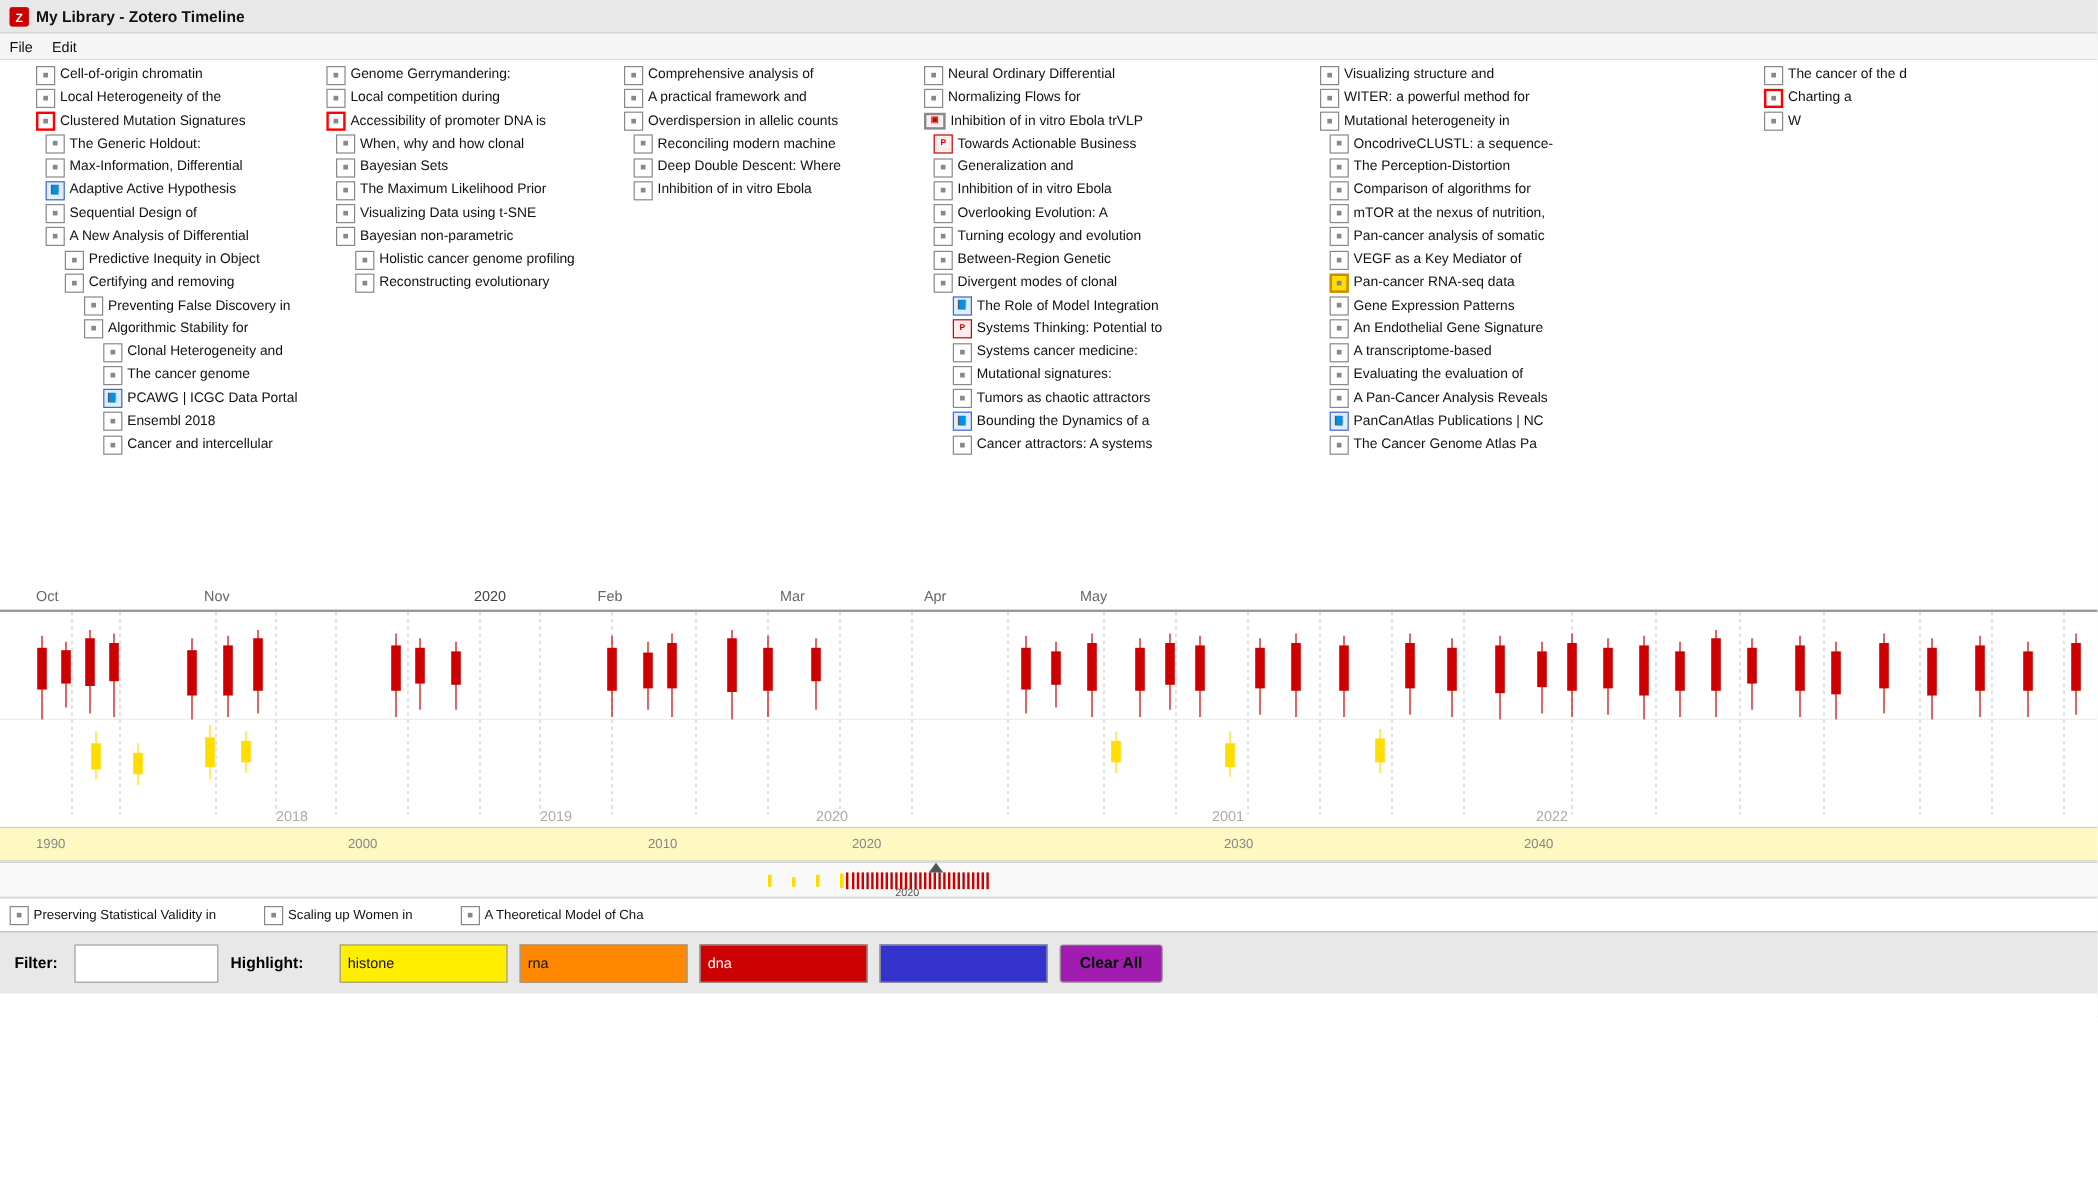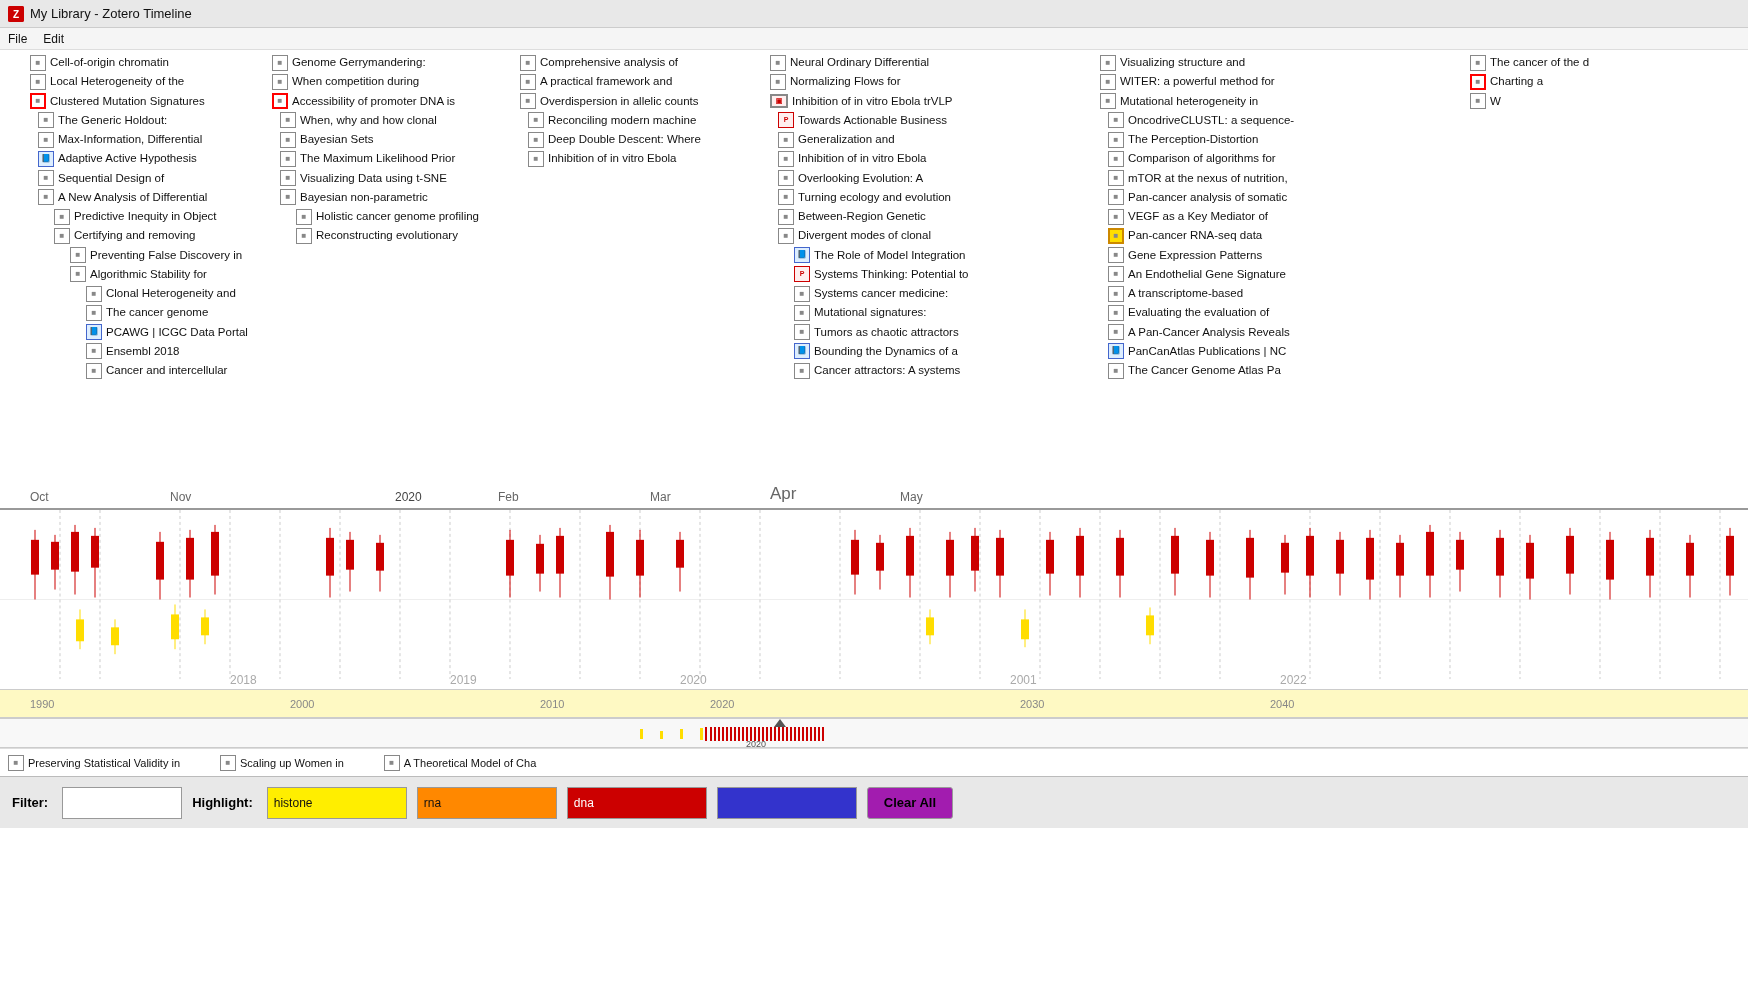--- a/index.html
+++ b/index.html
@@ -25,21 +25,21 @@
     #title-bar .zotero-icon {
       width: 16px;
       height: 16px;
       background: #cc0000;
       border-radius: 2px;
       flex-shrink: 0;
     }
 
     #title-text {
       font-size: 13px;
-      font-weight: normal;
+      font-weight: bold;
       color: #111;
       text-align: right;
     }
 
     #menu-bar {
       background: #f5f5f5;
       border-bottom: 1px solid #ddd;
       padding: 2px 8px;
       display: flex;
       gap: 16px;
@@ -169,21 +169,21 @@
 
     .filter-label {
       font-size: 13px;
       font-weight: bold;
       margin-right: 4px;
     }
 
     .highlight-label {
       font-size: 13px;
       font-weight: bold;
-      margin-right: 4px;
+      margin-right: 20px;
     }
 
     .filter-input {
       width: 120px;
       height: 32px;
       border: 1px solid #999;
       padding: 4px 6px;
       font-size: 12px;
       background: white;
     }
@@ -333,21 +333,21 @@
         </div>
       </div>
 
       <div class="item-list-col" style="left: 272px; width: 230px;">
         <div class="item-entry">
           <div class="item-icon icon-paper">■</div>
           <span>Genome Gerrymandering:</span>
         </div>
         <div class="item-entry">
           <div class="item-icon icon-paper">■</div>
-          <span>When competition during</span>
+          <span>Local competition during</span>
         </div>
         <div class="item-entry">
           <div class="item-icon icon-paper icon-red-border">■</div>
           <span>Accessibility of promoter DNA is</span>
         </div>
         <div class="item-entry" style="padding-left:8px">
           <div class="item-icon icon-paper">■</div>
           <span>When, why and how clonal</span>
         </div>
         <div class="item-entry" style="padding-left:8px">
@@ -558,21 +558,21 @@
           <div class="item-icon icon-paper">■</div>
           <span>W</span>
         </div>
       </div>
 
       <div style="position:absolute; bottom:4px; left:30px; font-size:12px; color:#666;">Oct</div>
       <div style="position:absolute; bottom:4px; left:170px; font-size:12px; color:#666;">Nov</div>
       <div style="position:absolute; bottom:4px; left:395px; font-size:12px; color:#444;">2020</div>
       <div style="position:absolute; bottom:4px; left:498px; font-size:12px; color:#666;">Feb</div>
       <div style="position:absolute; bottom:4px; left:650px; font-size:12px; color:#666;">Mar</div>
-      <div style="position:absolute; bottom:4px; left:770px; font-size:17px; color:#666;margin-top:28px;">Apr</div>
+      <div style="position:absolute; bottom:4px; left:770px; font-size:12px; color:#666;margin-top:28px;">Apr</div>
       <div style="position:absolute; bottom:4px; left:900px; font-size:12px; color:#666;">May</div>
     </div>
   </div>
 
   <div id="timeline-chart">
     <svg id="chart-svg" viewBox="0 0 1748 180" preserveAspectRatio="none">
 
       <rect width="1748" height="180" fill="white"></rect>
 
       <line x1="0" y1="90" x2="1748" y2="90" stroke="#eee" stroke-width="1"></line>

